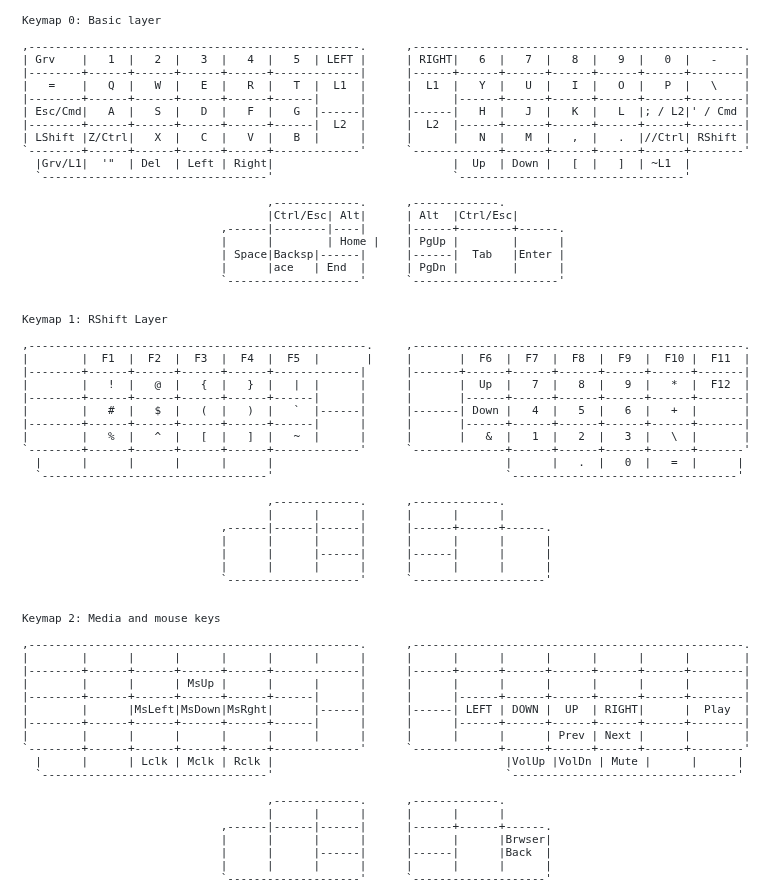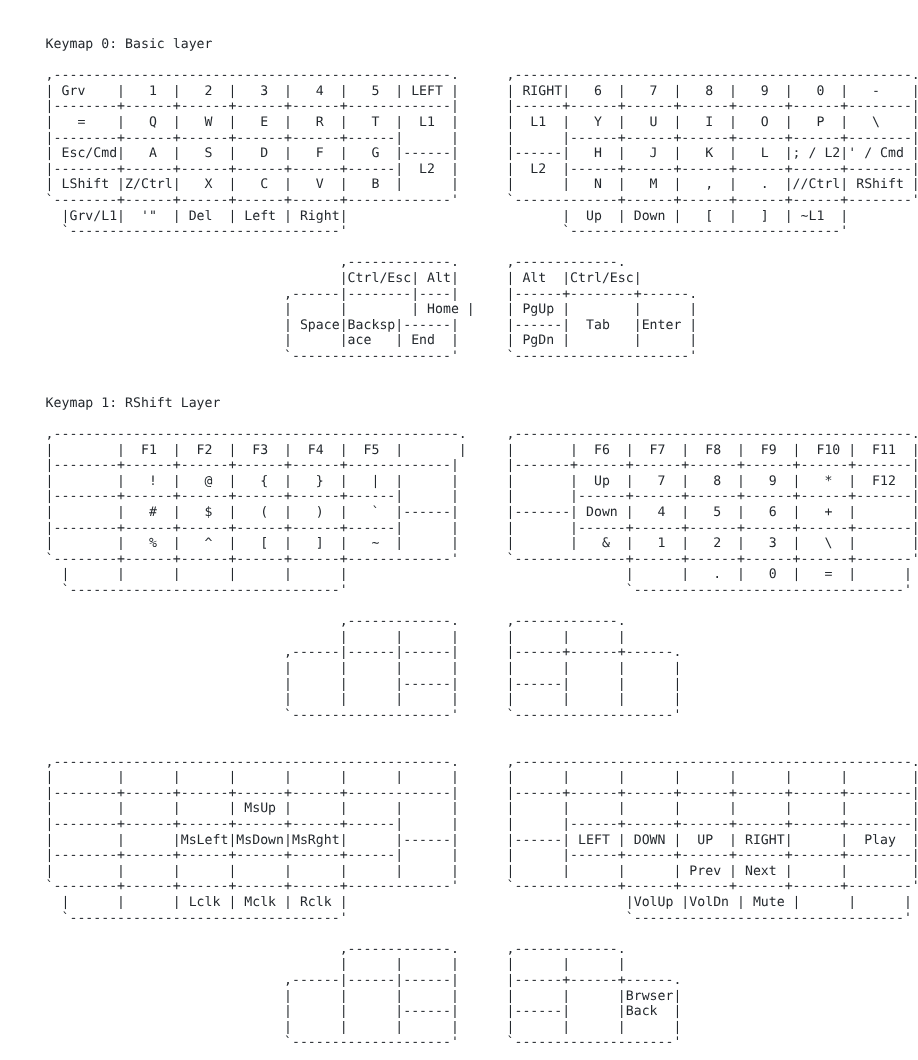--- a/index.html
+++ b/index.html
@@ -11,21 +11,21 @@
     box-sizing: border-box;
     width: 765px;
     min-height: 883px;
     padding: 14px 0 6px 22px;
     font-family: "DejaVu Sans Mono", "Liberation Mono", monospace;
     font-size: 11px;
     line-height: 13px;
     color: #24292e;
     overflow: hidden;
   }
-  .keymap-section { margin: 16px; }
+  .keymap-section { margin: 0; }
   .keymap-title {
     white-space: pre;
     margin: 0 0 13px 0;
     font: inherit;
     color: inherit;
   }
   pre.keymap-art {
     margin: 0 0 26px 0;
     font: inherit;
     color: inherit;
@@ -78,20 +78,21 @@
                                      ,-------------.      ,-------------.
                                      |      |      |      |      |      |
                               ,------|------|------|      |------+------+------.
                               |      |      |      |      |      |      |      |
                               |      |      |------|      |------|      |      |
                               |      |      |      |      |      |      |      |
                               `--------------------'      `--------------------'</pre>
   </section>
 
   <section class="keymap-section">
+    <div class="keymap-title">Keymap 2: Media and mouse keys</div>
     <pre class="keymap-art">,--------------------------------------------------.      ,--------------------------------------------------.
 |        |      |      |      |      |      |      |      |      |      |      |      |      |      |        |
 |--------+------+------+------+------+-------------|      |------+------+------+------+------+------+--------|
 |        |      |      | MsUp |      |      |      |      |      |      |      |      |      |      |        |
 |--------+------+------+------+------+------|      |      |      |------+------+------+------+------+--------|
 |        |      |MsLeft|MsDown|MsRght|      |------|      |------| LEFT | DOWN |  UP  | RIGHT|      |  Play  |
 |--------+------+------+------+------+------|      |      |      |------+------+------+------+------+--------|
 |        |      |      |      |      |      |      |      |      |      |      | Prev | Next |      |        |
 `--------+------+------+------+------+-------------'      `-------------+------+------+------+------+--------'
   |      |      | Lclk | Mclk | Rclk |                                   |VolUp |VolDn | Mute |      |      |

